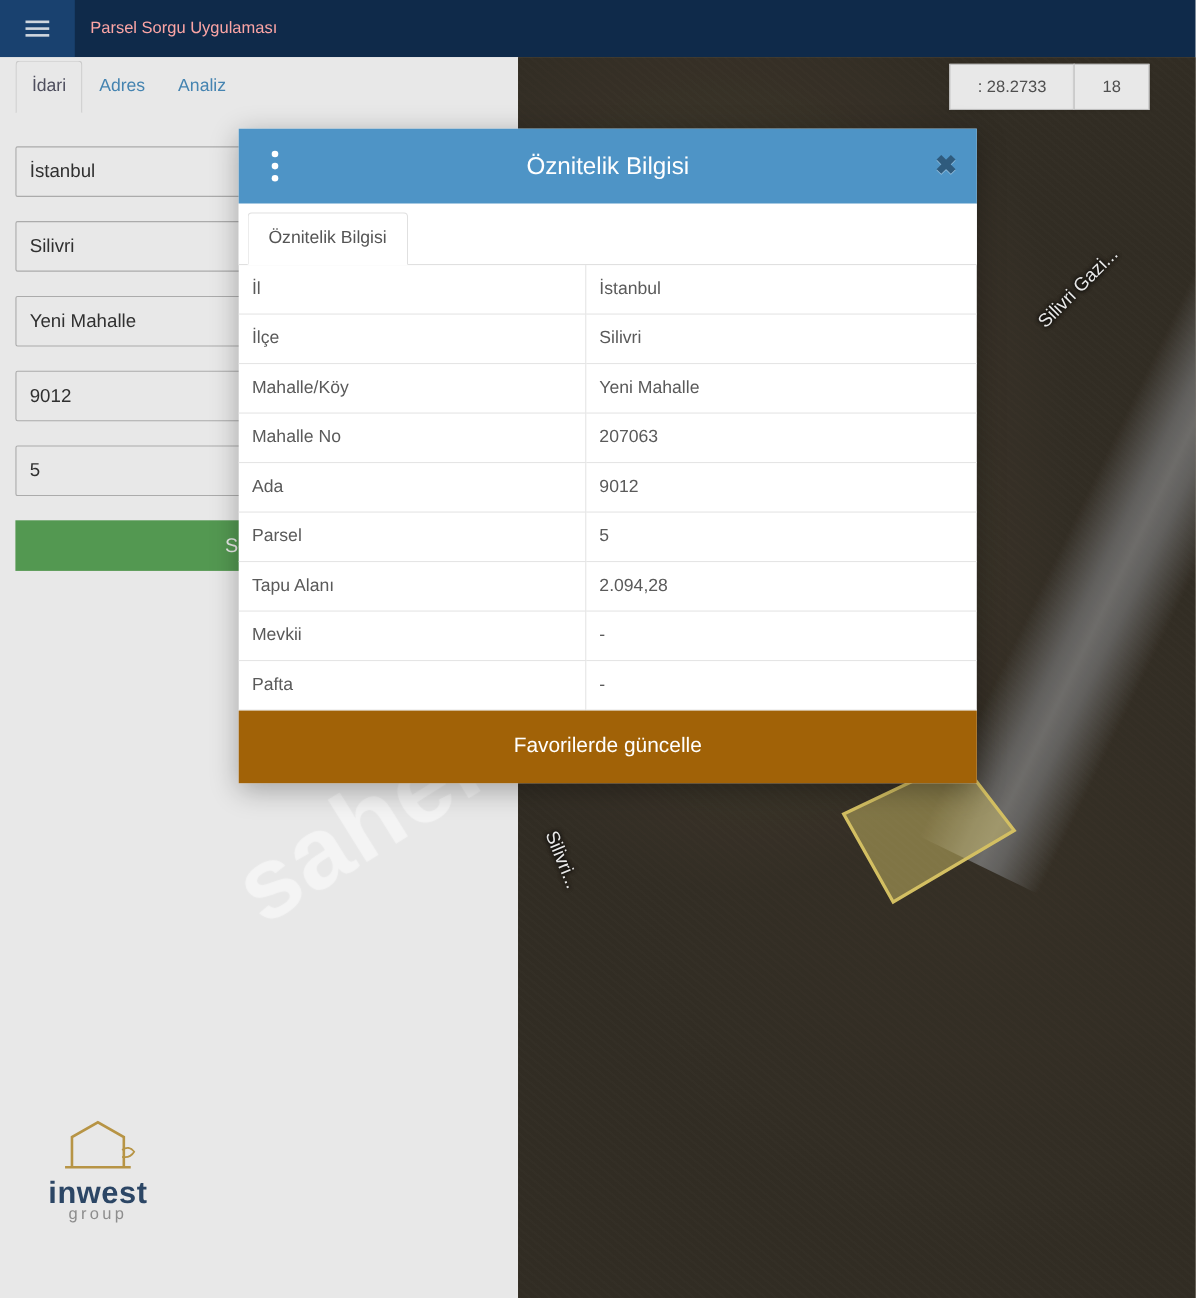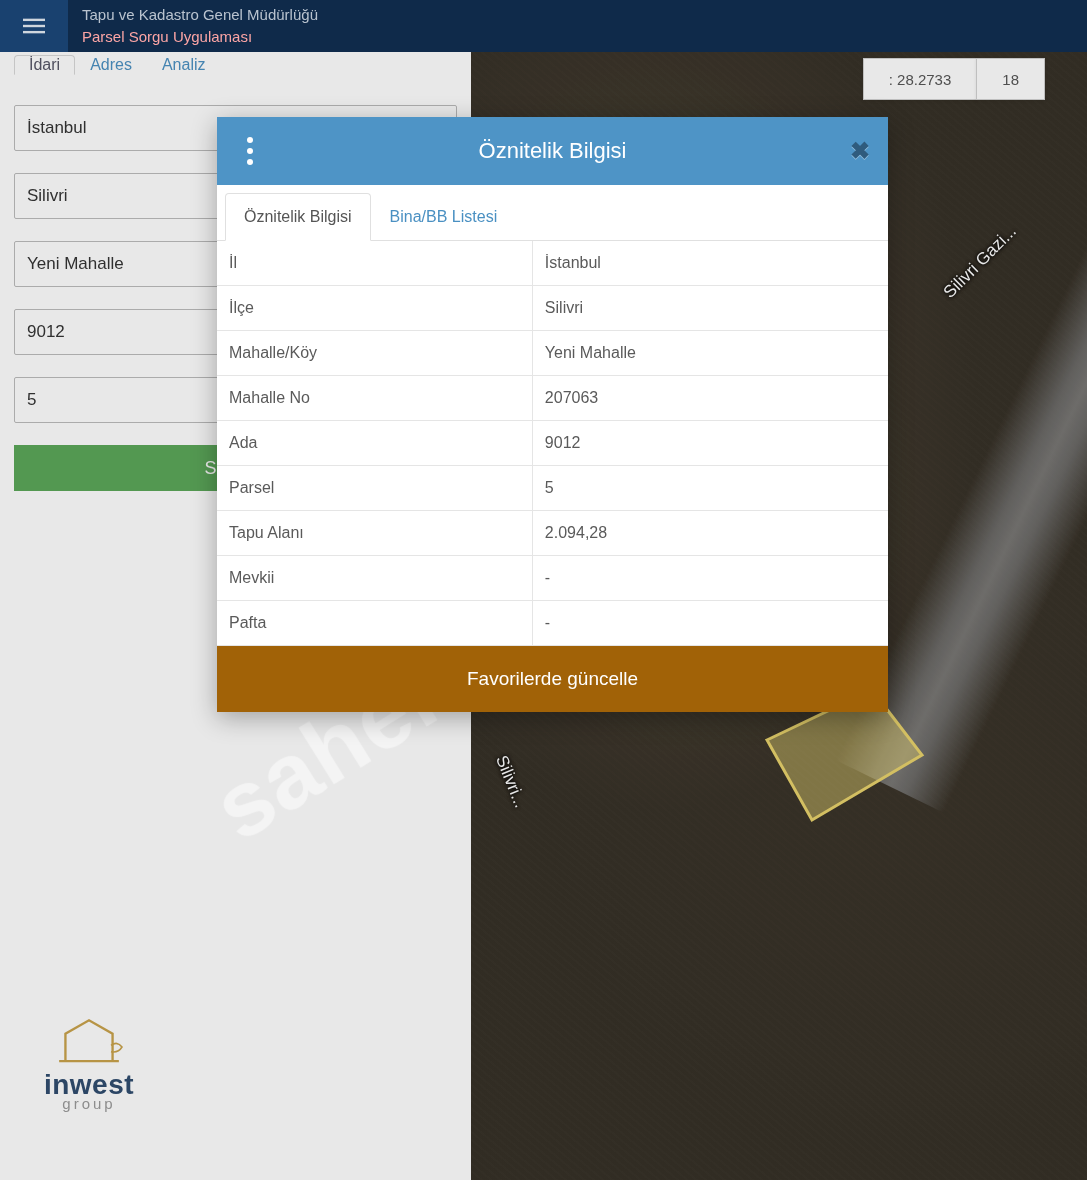--- a/index.html
+++ b/index.html
@@ -52,21 +52,21 @@
     background: #ffffff;
     box-sizing: border-box;
     padding: 0 14px;
   }
   .tabs-row {
     display: flex;
     gap: 0;
     margin-top: 3px;
   }
   .tab {
-    padding: 0 14px;
+    padding: 14px 14px;
     font-size: 16px;
     color: #4a90c2;
     border: 1px solid transparent;
     border-bottom: none;
     cursor: pointer;
     background: transparent;
   }
   .tab.active {
     color: #556;
     border: 1px solid #d8d8d8;
@@ -319,21 +319,20 @@
 
 <div class="app-header">
   <div class="menu-btn">
     <svg viewBox="0 0 24 24">
         <rect y="4" width="24" height="2.6"></rect>
         <rect y="10.7" width="24" height="2.6"></rect>
         <rect y="17.4" width="24" height="2.6"></rect>
       </svg>
   </div>
   <div class="header-titles">
-    <span>Tapu ve Kadastro Genel Müdürlüğü</span>
     <span class="sub">Parsel Sorgu Uygulaması</span>
   </div>
 </div>
 
 <div class="body-area">
 
   <div class="sidebar">
     <div class="tabs-row">
       <div class="tab active">İdari</div>
       <div class="tab">Adres</div>
@@ -386,21 +385,20 @@
         <span></span>
         <span></span>
       </div>
       <span>Öznitelik Bilgisi</span>
       <span class="modal-close">
         <span>✖</span>
       </span>
     </div>
     <div class="modal-tabs">
       <div class="mtab active">Öznitelik Bilgisi</div>
-      <div class="mtab">Bina/BB Listesi</div>
     </div>
     <table class="attr-table">
       <tbody id="attr-rows">
           <tr>
             <td>İl</td>
             <td>İstanbul</td>
           </tr>
           <tr>
             <td>İlçe</td>
             <td>Silivri</td>

